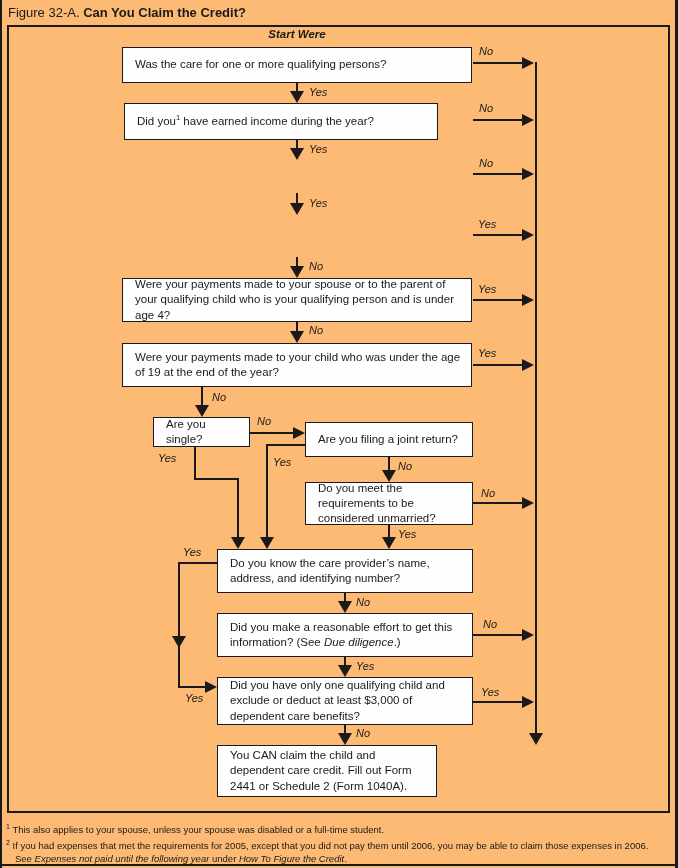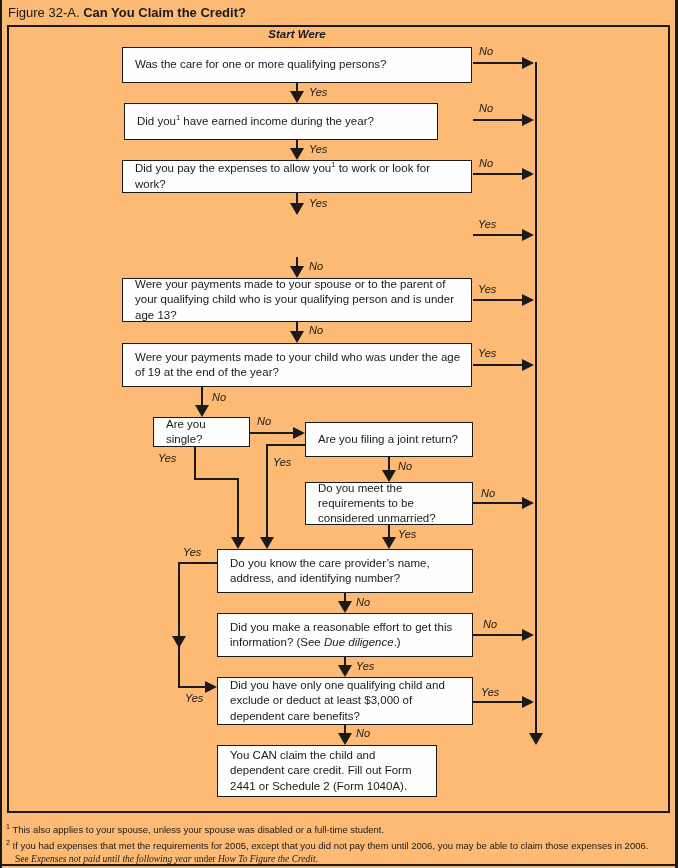--- a/index.html
+++ b/index.html
@@ -21,21 +21,21 @@
   .qbox sup{font-size:7.5px;line-height:0;}
   .hline{position:absolute;height:2px;background:#1a1a1a;}
   .vline{position:absolute;width:2px;background:#1a1a1a;}
   .ah-r{position:absolute;width:0;height:0;border-top:6px solid transparent;
     border-bottom:6px solid transparent;border-left:12px solid #1a1a1a;}
   .ah-d{position:absolute;width:0;height:0;border-left:7px solid transparent;
     border-right:7px solid transparent;border-top:12px solid #1a1a1a;}
   .lbl{position:absolute;font-style:italic;font-size:11px;white-space:nowrap;}
   .footnotes{position:absolute;left:6px;top:822px;width:666px;font-size:9.5px;line-height:1.3;}
   .fn{padding-left:9px;text-indent:-9px;margin:0 0 1px 0;}
-  .fn-cont{padding-left:9px;margin:0;font-family:Liberation Serif, serif;}
+  .fn-cont{padding-left:9px;margin:0;}
   .footnotes sup{font-size:7px;}
   .it{font-style:italic;}
 </style>
 </head>
 <body>
 
 <div class="page">
 
   <div class="border-line" style="left:0;top:0;width:2px;height:868px;"></div>
   <div class="border-line" style="left:675px;top:0;width:3px;height:868px;"></div>
@@ -51,27 +51,24 @@
   <div class="start-here">Start Were</div>
 
   <div class="qbox" style="left:122px;top:47px;width:350px;height:36px;">
     <span>Was the care for one or more qualifying persons?</span>
   </div>
 
   <div class="qbox" style="left:124px;top:103px;width:314px;height:37px;">
     <span><span>Did you</span><sup>1</sup><span> have earned income during the year?</span></span>
   </div>
 
-  <div class="qbox" style="left:122px;top:160px;width:350px;height:33px;">
-    <span><span>Did you pay the expenses to allow you</span><sup>1</sup><span> to work or look for work?</span></span>
-  </div>
 
 
   <div class="qbox" style="left:122px;top:278px;width:350px;height:44px;">
-    <span>Were your payments made to your spouse or to the parent of your qualifying child who is your qualifying person and is under age 13?</span>
+    <span>Were your payments made to your spouse or to the parent of your qualifying child who is your qualifying person and is under age 4?</span>
   </div>
 
   <div class="qbox" style="left:122px;top:343px;width:350px;height:44px;">
     <span>Were your payments made to your child who was under the age of 19 at the end of the year?</span>
   </div>
 
   <div class="qbox" style="left:153px;top:417px;width:97px;height:30px;">
     <span>Are you single?</span>
   </div>
 

